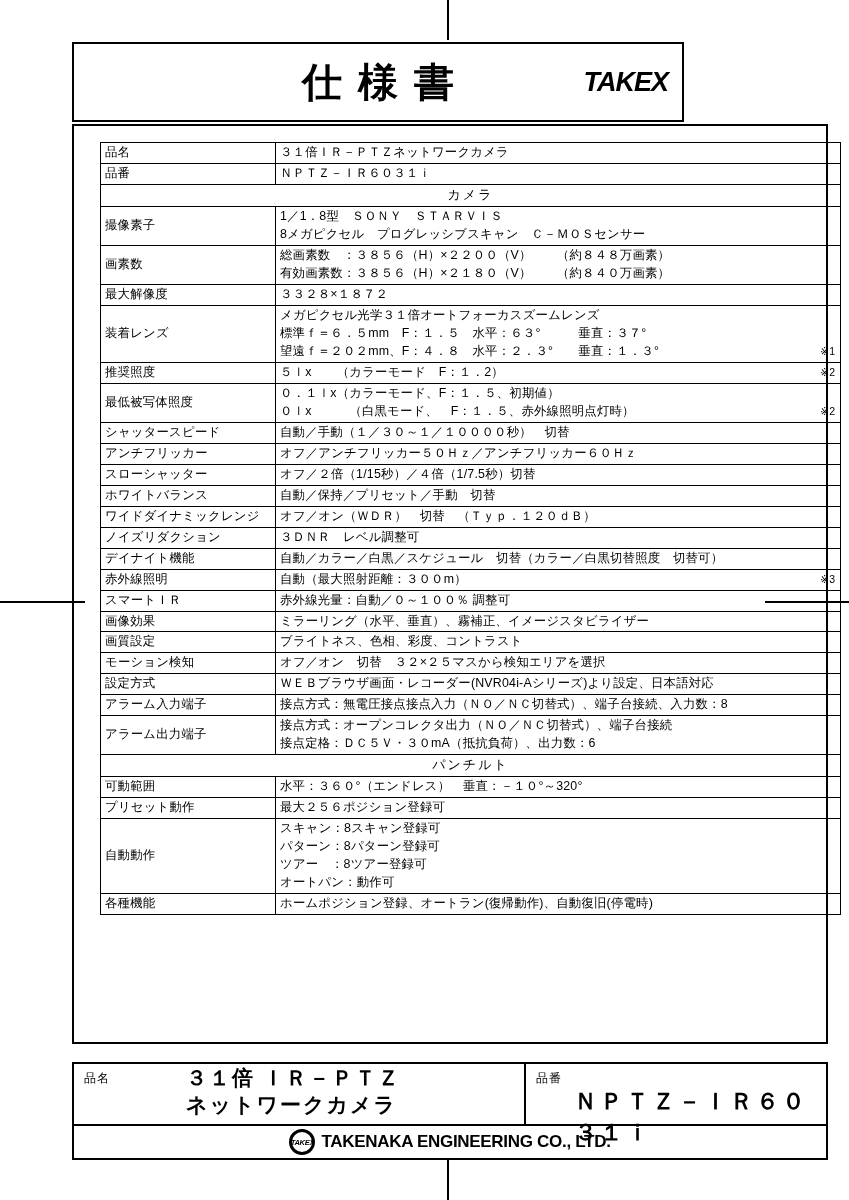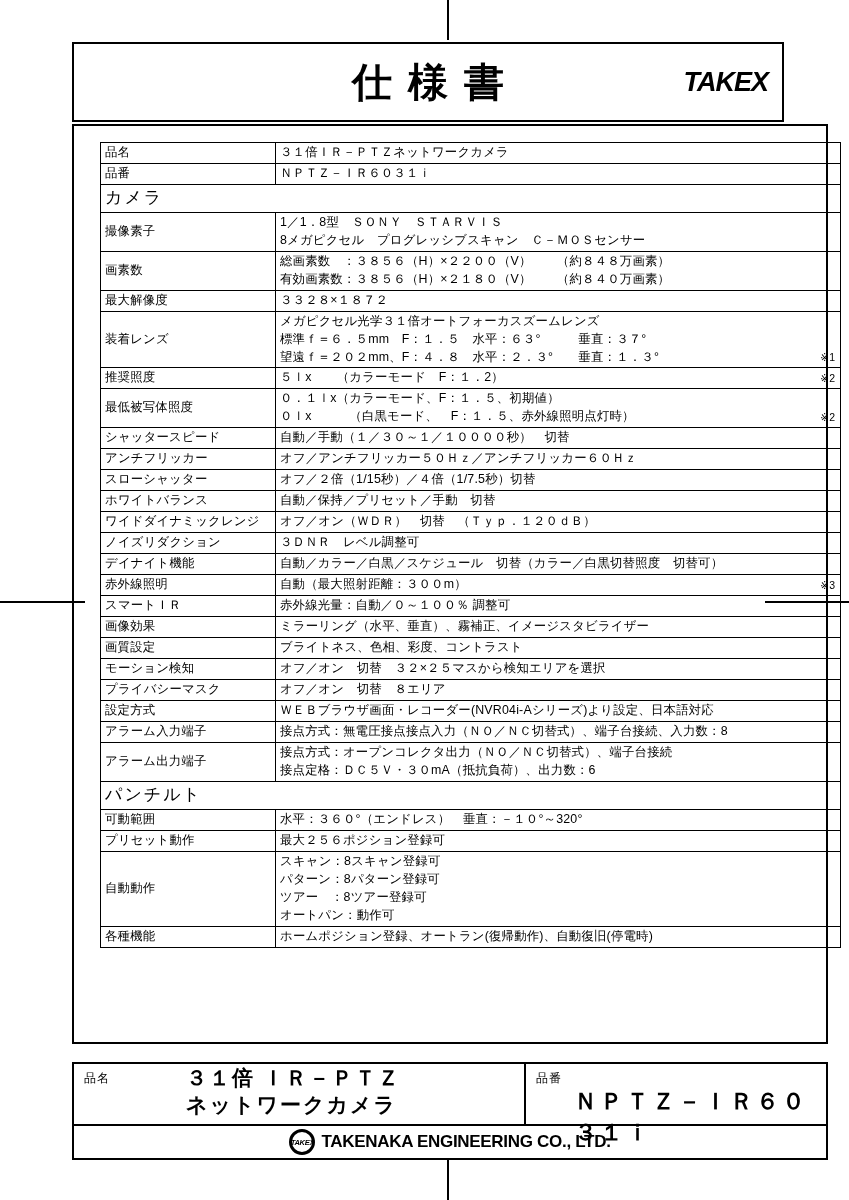--- a/index.html
+++ b/index.html
@@ -16,21 +16,21 @@
 
   
   .regmark{position:absolute;background:#000;}
   .reg-top{left:447px;top:0;width:2px;height:40px;}
   .reg-bottom{left:447px;top:1160px;width:2px;height:40px;}
   .reg-left{left:0;top:601px;width:85px;height:2px;}
   .reg-right{left:765px;top:601px;width:84px;height:2px;}
 
   
   .frame-head{
-    position:absolute;left:72px;top:42px;width:712px;height:80px;
+    position:absolute;left:72px;top:42px;width:612px;height:80px;
     border:2px solid #000;box-sizing:border-box;
   }
   .frame-body{
     position:absolute;left:72px;top:124px;width:756px;height:920px;
     border:2px solid #000;box-sizing:border-box;
   }
   .frame-foot{
     position:absolute;left:72px;top:1062px;width:756px;height:98px;
     border:2px solid #000;box-sizing:border-box;
   }
@@ -57,21 +57,21 @@
     padding:1px 4px;
     font-size:12.4px;
     line-height:1.45;
     vertical-align:middle;
     white-space:nowrap;
     letter-spacing:0.2px;
   }
   .spec td.lbl{width:166px;}
   .spec td.val{width:534px;position:relative;padding-right:26px;}
   .spec tr.section td{
-    text-align:left;font-size:17px;letter-spacing:2px;
+    text-align:center;font-size:13px;letter-spacing:2px;
   }
   .note{
     position:absolute;right:5px;bottom:2px;font-size:10.5px;letter-spacing:0;
   }
   .vline{display:block;}
 
   
   .foot-top{
     position:absolute;left:0;top:0;right:0;height:62px;
     border-bottom:2px solid #000;box-sizing:border-box;
@@ -247,26 +247,20 @@
           <tr>
             <td class="lbl">画質設定</td>
             <td class="val">
               <span class="vline">ブライトネス、色相、彩度、コントラスト</span>
             </td>
           </tr>
           <tr>
             <td class="lbl">モーション検知</td>
             <td class="val">
               <span class="vline">オフ／オン　切替　３２×２５マスから検知エリアを選択</span>
-            </td>
-          </tr>
-          <tr>
-            <td class="lbl">プライバシーマスク</td>
-            <td class="val">
-              <span class="vline">オフ／オン　切替　８エリア</span>
             </td>
           </tr>
           <tr>
             <td class="lbl">設定方式</td>
             <td class="val">
               <span class="vline">ＷＥＢブラウザ画面・レコーダー(NVR04i-Aシリーズ)より設定、日本語対応</span>
             </td>
           </tr>
           <tr>
             <td class="lbl">アラーム入力端子</td>

